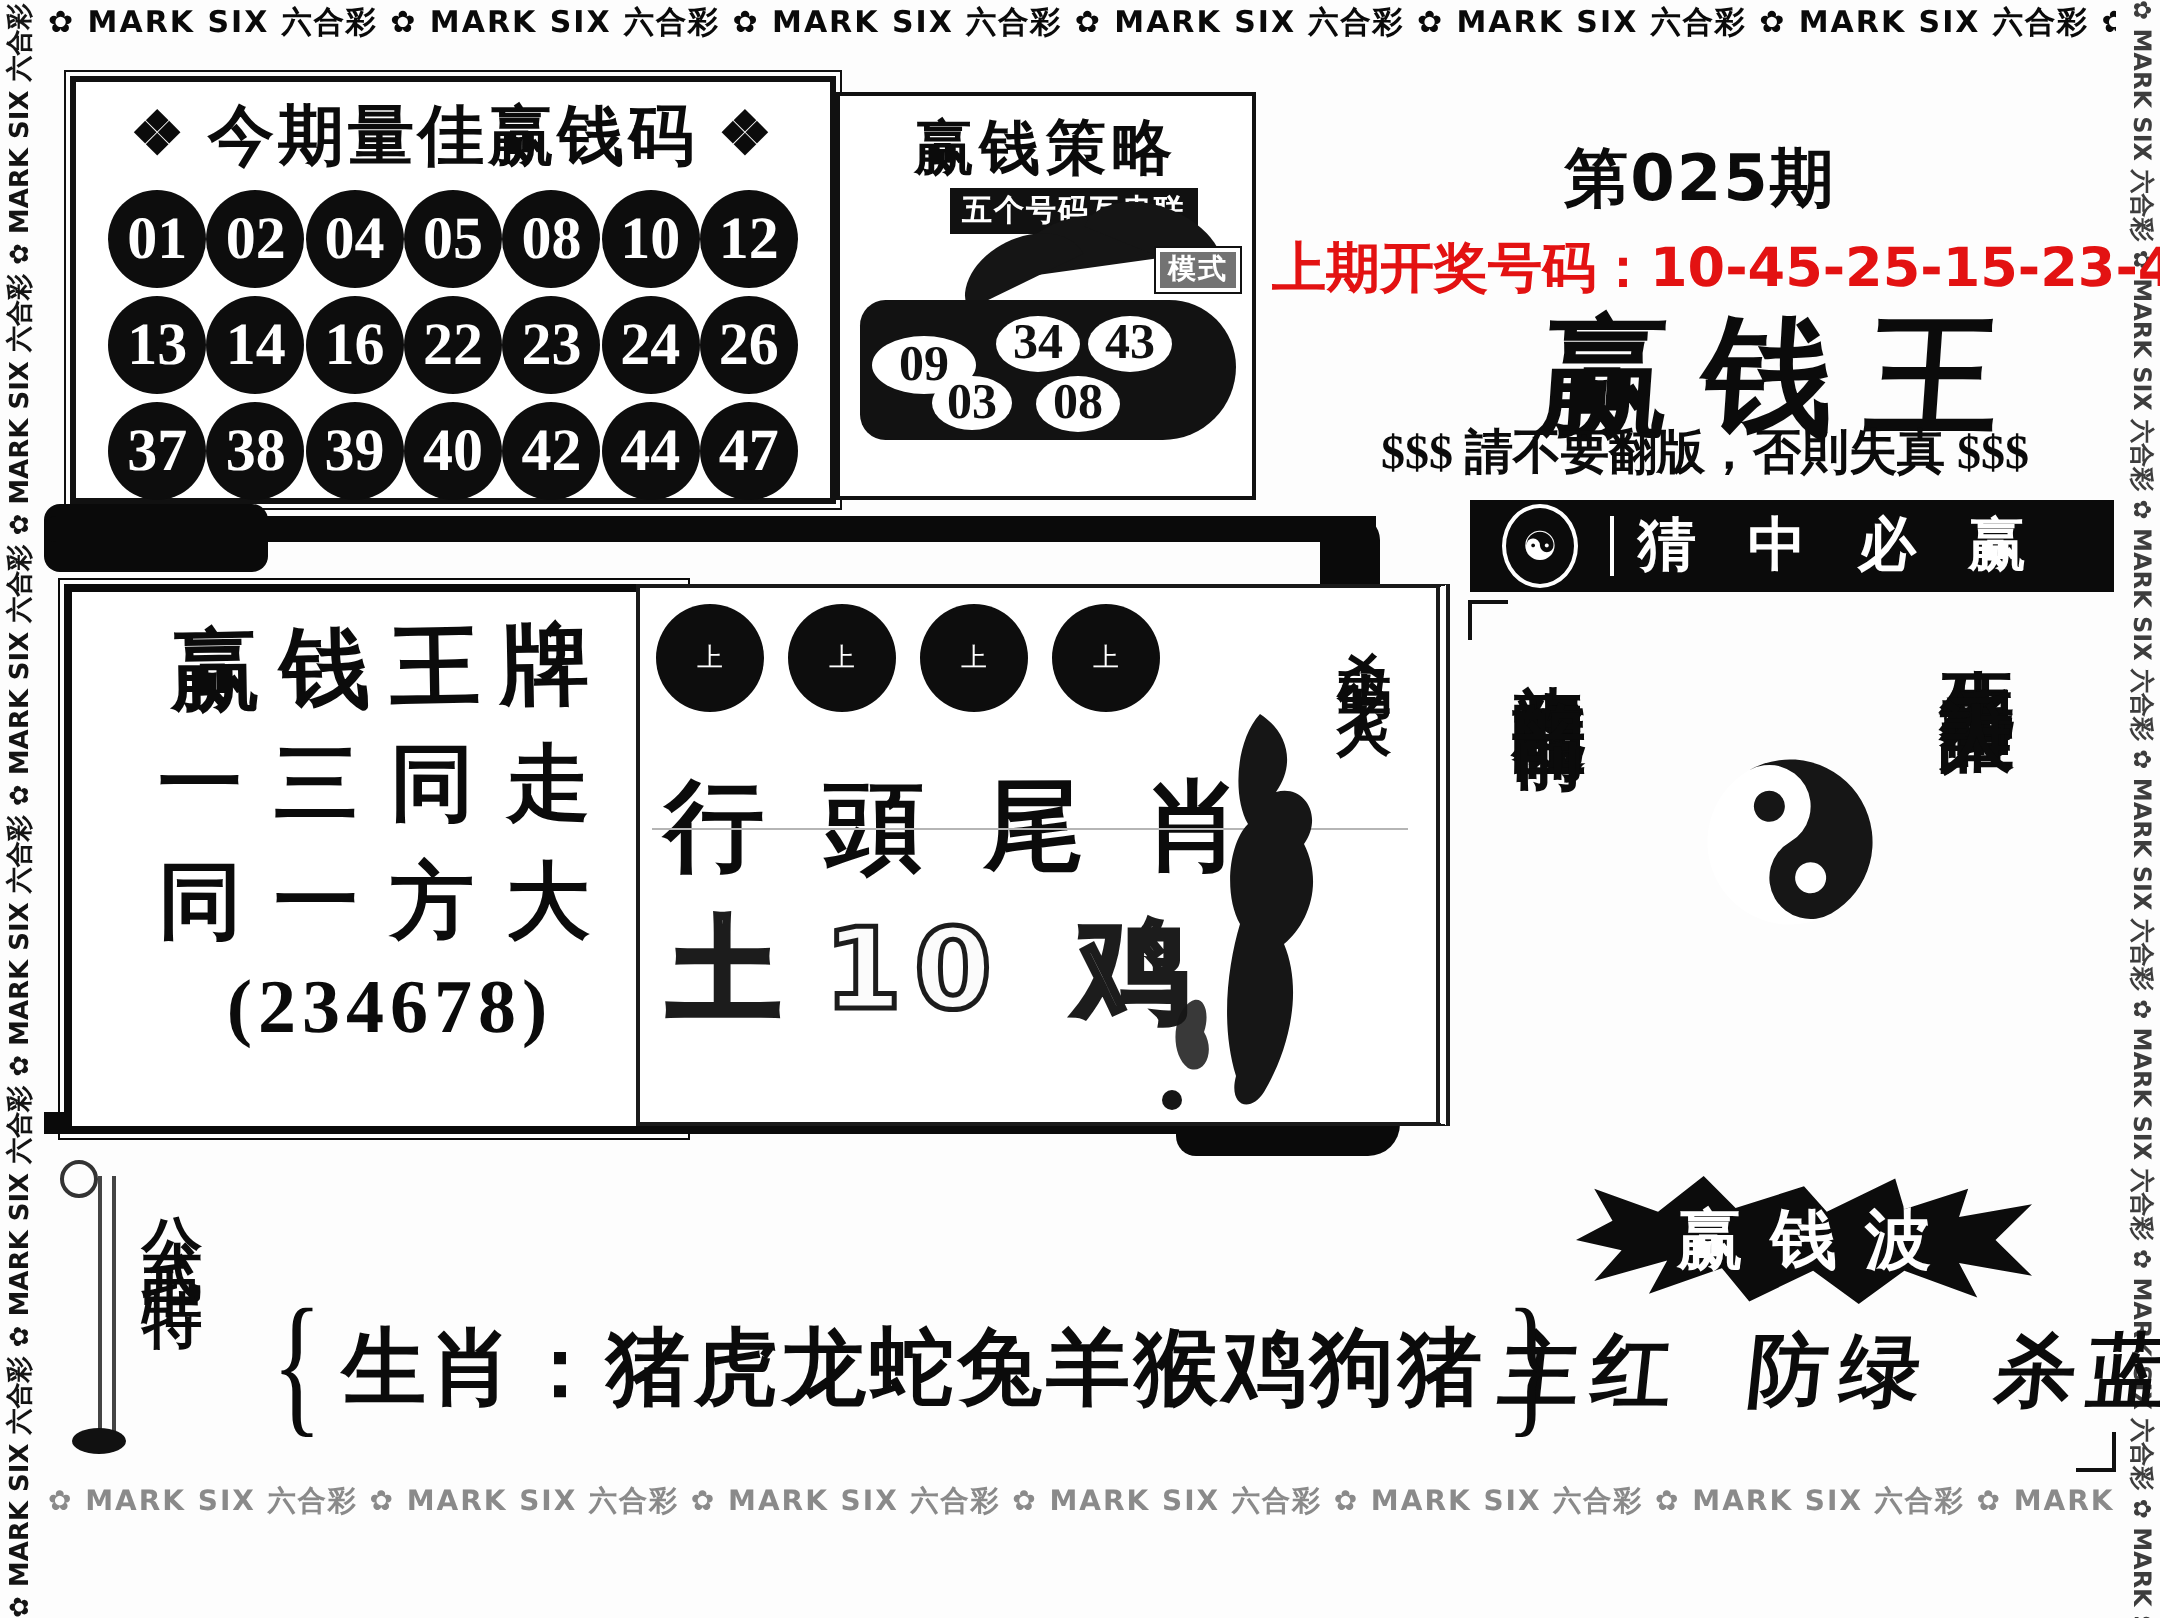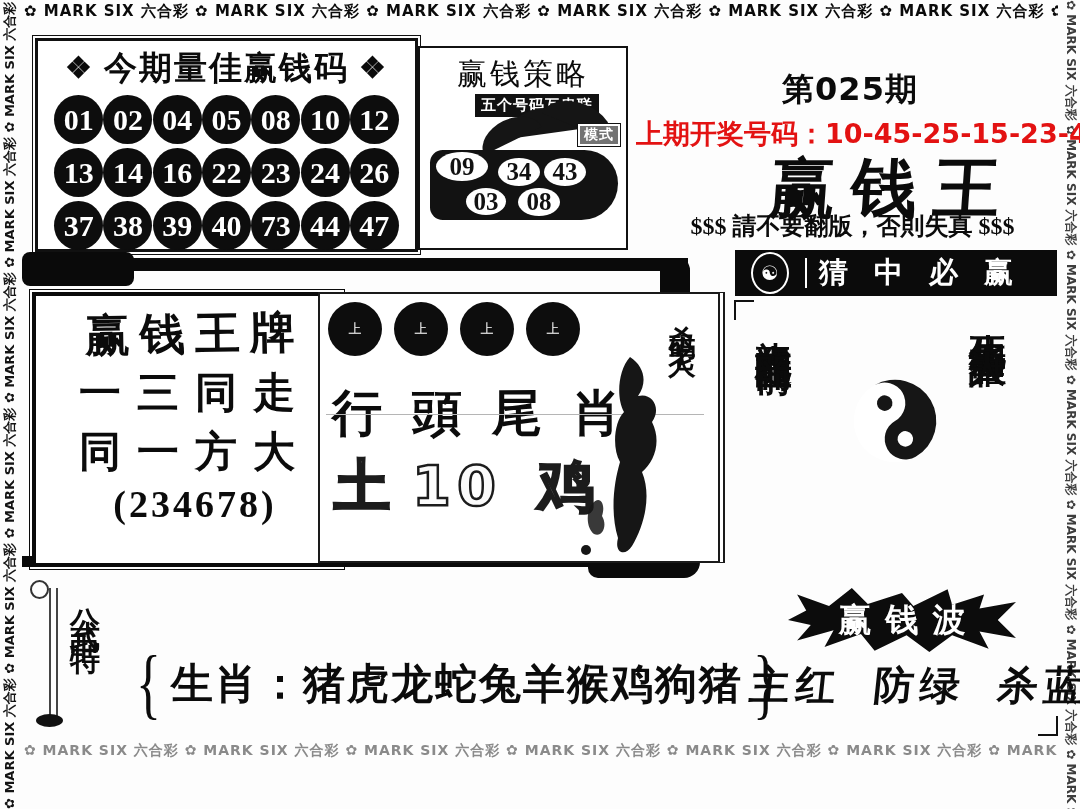--- a/index.html
+++ b/index.html
@@ -17,32 +17,32 @@
   
   #best-box{left:35px;top:38px;width:377px;height:208px;border:3px solid #111;outline:1px solid #111;outline-offset:2px;background:#fff;}
   #best-title{display:flex;justify-content:center;align-items:center;gap:10px;height:54px;
               font-family:"Liberation Serif",serif;font-weight:900;font-size:33px;letter-spacing:2px;}
   .diamond{font-size:30px;line-height:1;}
   #best-grid{display:grid;grid-template-columns:repeat(7,1fr);justify-items:center;row-gap:4px;padding:0 16px;}
   .ball{width:49px;height:49px;border-radius:50%;background:#0d0d0d;color:#fff;display:flex;align-items:center;justify-content:center;
         font-family:"Liberation Serif",serif;font-weight:700;font-size:30px;}
   
   #strategy-box{left:418px;top:46px;width:206px;height:200px;border:2px solid #111;background:#fff;}
-  #strategy-title{text-align:center;margin-top:6px;font-family:"Liberation Serif",serif;font-weight:400;font-size:30px;letter-spacing:3px;}
+  #strategy-title{text-align:center;margin-top:6px;font-family:"Liberation Serif",serif;font-weight:700;font-size:30px;letter-spacing:3px;}
   #strategy-sub{position:absolute;left:8px;top:46px;background:#111;color:#fff;font-weight:bold;font-size:15px;padding:2px 6px;letter-spacing:1px;margin-left:47px;}
   .leaf{position:absolute;background:#151515;border-radius:50% 50% 0 0/100% 100% 0 0;}
   #leaf1{left:84px;top:60px;width:78px;height:26px;transform:rotate(-8deg);}
   #leaf2{left:124px;top:56px;width:74px;height:24px;transform:rotate(22deg);}
   #leaf3{left:56px;top:72px;width:64px;height:22px;transform:rotate(-26deg);}
   #strategy-blob{position:absolute;left:10px;top:102px;width:188px;height:70px;background:#121212;border-radius:16px 42px 46px 16px;}
   #strategy-tag{position:absolute;right:6px;top:76px;background:#737373;color:#fff;border:2px solid #fff;outline:1px solid #111;
                 font-weight:bold;font-size:14px;padding:0 4px;letter-spacing:1px;}
   .oval{position:absolute;background:#fff;color:#111;border-radius:50%;display:flex;align-items:center;justify-content:center;
         font-family:"Liberation Serif",serif;font-weight:700;font-size:25px;}
-  #ov0{left:16px;top:104px;width:52px;height:29px;}
+  #ov0{left:16px;top:120px;width:52px;height:29px;}
   #ov1{left:78px;top:110px;width:42px;height:28px;}
   #ov2{left:124px;top:110px;width:42px;height:28px;}
   #ov3{left:46px;top:140px;width:40px;height:27px;}
   #ov4{left:98px;top:140px;width:42px;height:28px;}
   
   #issue{left:640px;top:68px;width:420px;text-align:center;font-weight:900;font-size:32px;letter-spacing:1px;}
   #last-draw{left:636px;top:116px;width:424px;font-weight:800;font-size:27px;white-space:nowrap;}
   #brand-title{left:720px;top:144px;width:345px;text-align:center;font-family:"Liberation Serif",serif;
                font-weight:900;font-size:66px;letter-spacing:16px;transform:skewX(-4deg);}
   #brand-warning{left:645px;top:210px;width:415px;text-align:center;font-family:"Liberation Serif",serif;font-weight:700;font-size:24px;}
@@ -130,21 +130,21 @@
         <div class="ball">14</div>
         <div class="ball">16</div>
         <div class="ball">22</div>
         <div class="ball">23</div>
         <div class="ball">24</div>
         <div class="ball">26</div>
         <div class="ball">37</div>
         <div class="ball">38</div>
         <div class="ball">39</div>
         <div class="ball">40</div>
-        <div class="ball">73</div>
+        <div class="ball">42</div>
         <div class="ball">44</div>
         <div class="ball">47</div>
       </div>
   </div>
 
   <div class="abs" id="strategy-box">
     <div id="strategy-title">赢钱策略</div>
     <div id="strategy-sub">五个号码互串联</div>
     <div class="leaf" id="leaf1"></div>
     <div class="leaf" id="leaf2"></div>

